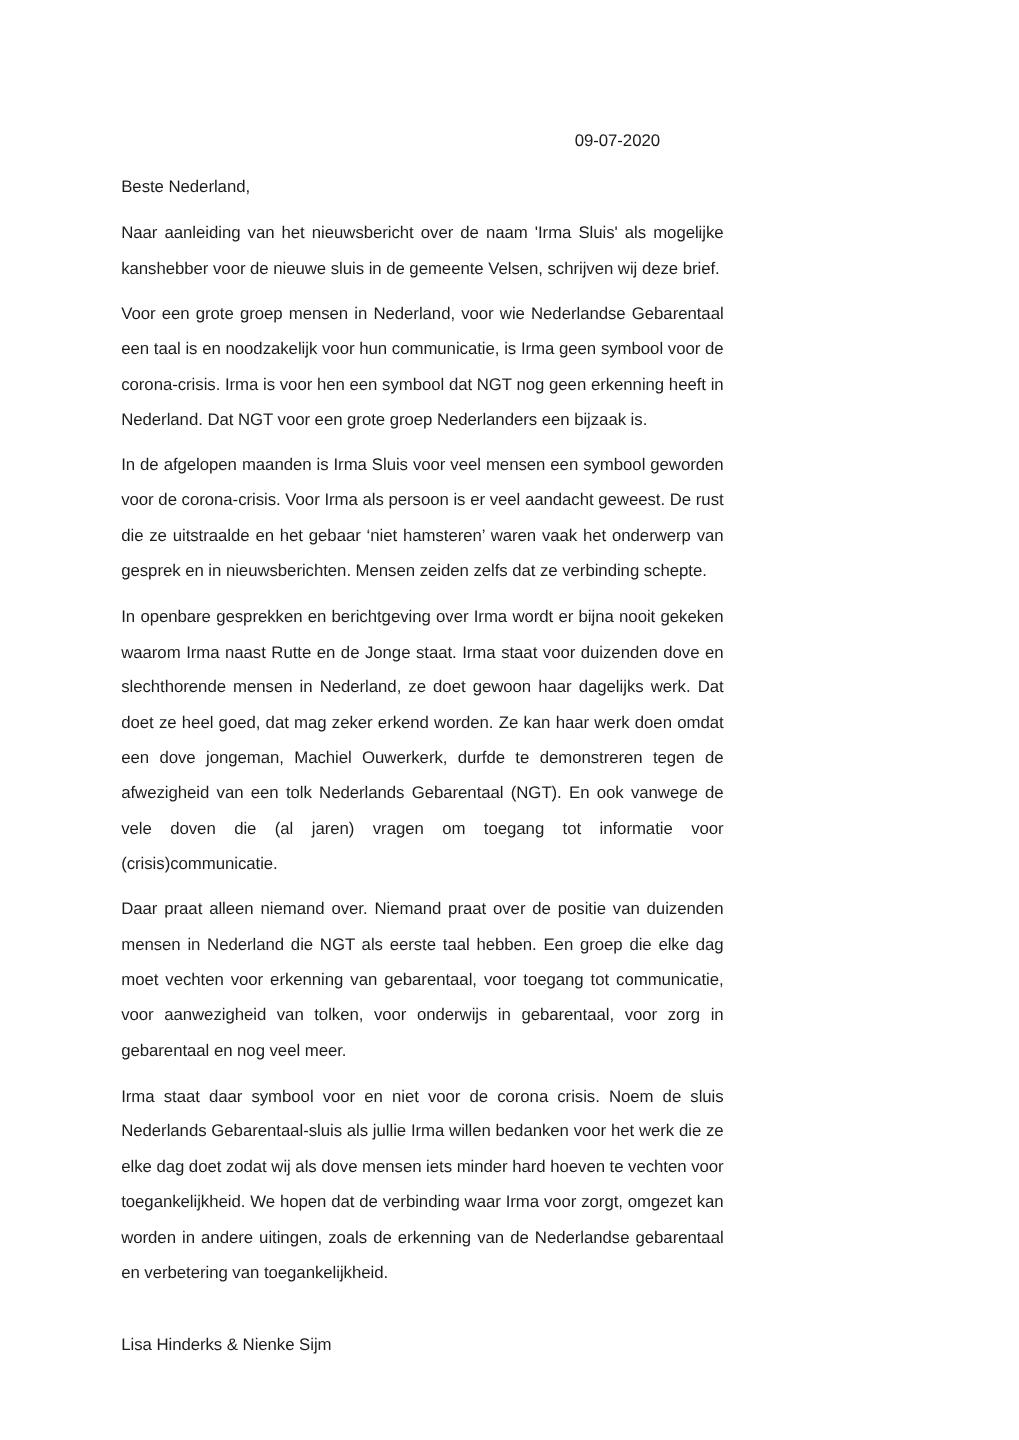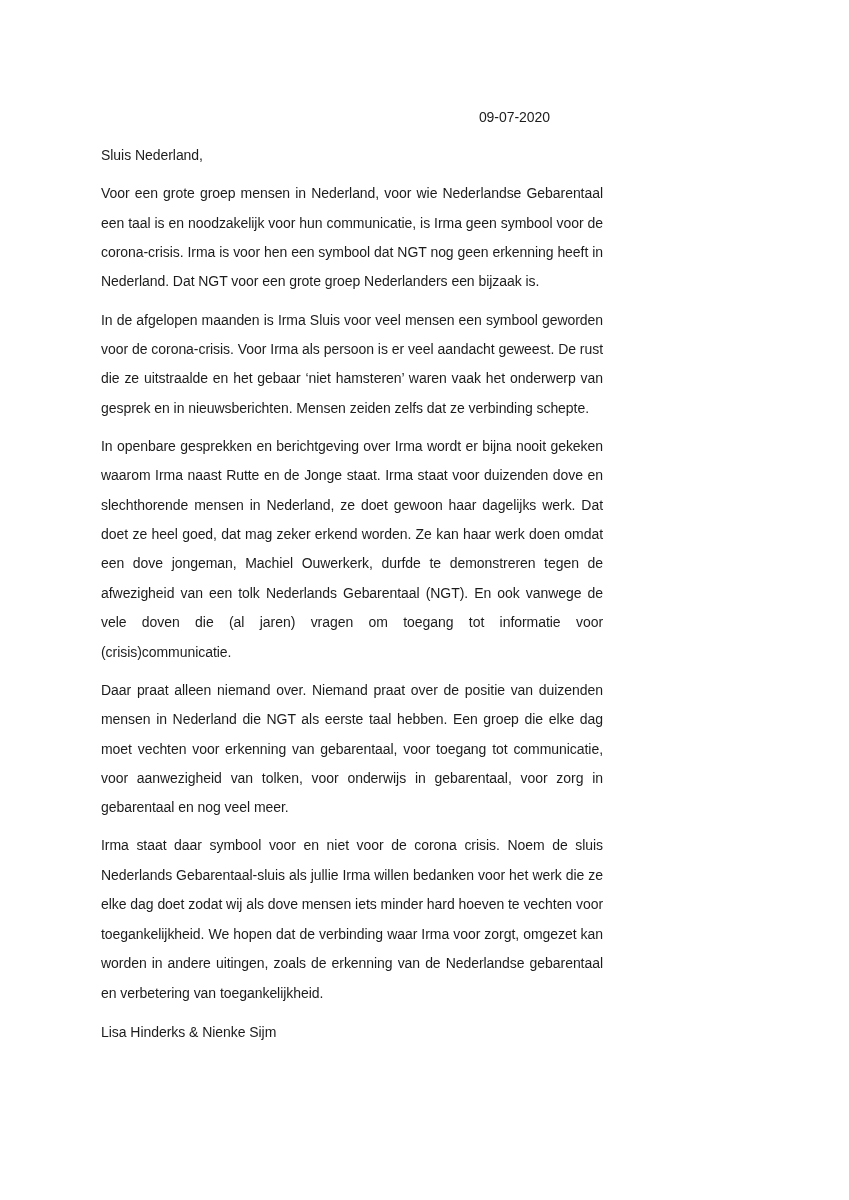--- a/index.html
+++ b/index.html
@@ -29,32 +29,33 @@
   .page p {
     margin: 0 0 8.7px 0;
     text-align: justify;
     text-justify: inter-word;
   }
   .page p.salutation,
   .page p.signature {
     text-align: left;
   }
   .page p.signature {
-    margin-top: 10px;
+    margin-top: 31px;
     margin-bottom: 0;
   }
 </style>
 </head>
 <body>
 
 <div class="page">
   <div class="date-line">09-07-2020</div>
 
-  <p class="salutation">Sluis Nederland,</p>
+  <p class="salutation">Beste Nederland,</p>
 
+  <p class="para">Naar aanleiding van het nieuwsbericht over de naam 'Irma Sluis' als mogelijke kanshebber voor de nieuwe sluis in de gemeente Velsen, schrijven wij deze brief.</p>
 
   <p class="para">Voor een grote groep mensen in Nederland, voor wie Nederlandse Gebarentaal een taal is en noodzakelijk voor hun communicatie, is Irma geen symbool voor de corona-crisis. Irma is voor hen een symbool dat NGT nog geen erkenning heeft in Nederland. Dat NGT voor een grote groep Nederlanders een bijzaak is.</p>
 
   <p class="para">In de afgelopen maanden is Irma Sluis voor veel mensen een symbool geworden voor de corona-crisis. Voor Irma als persoon is er veel aandacht geweest. De rust die ze uitstraalde en het gebaar ‘niet hamsteren’ waren vaak het onderwerp van gesprek en in nieuwsberichten. Mensen zeiden zelfs dat ze verbinding schepte.</p>
 
   <p class="para">In openbare gesprekken en berichtgeving over Irma wordt er bijna nooit gekeken waarom Irma naast Rutte en de Jonge staat. Irma staat voor duizenden dove en slechthorende mensen in Nederland, ze doet gewoon haar dagelijks werk. Dat doet ze heel goed, dat mag zeker erkend worden. Ze kan haar werk doen omdat een dove jongeman, Machiel Ouwerkerk, durfde te demonstreren tegen de afwezigheid van een tolk Nederlands Gebarentaal (NGT). En ook vanwege de vele doven die (al jaren) vragen om toegang tot informatie voor (crisis)communicatie.</p>
 
   <p class="para">Daar praat alleen niemand over. Niemand praat over de positie van duizenden mensen in Nederland die NGT als eerste taal hebben. Een groep die elke dag moet vechten voor erkenning van gebarentaal, voor toegang tot communicatie, voor aanwezigheid van tolken, voor onderwijs in gebarentaal, voor zorg in gebarentaal en nog veel meer.</p>
 
   <p class="para">Irma staat daar symbool voor en niet voor de corona crisis. Noem de sluis Nederlands Gebarentaal-sluis als jullie Irma willen bedanken voor het werk die ze elke dag doet zodat wij als dove mensen iets minder hard hoeven te vechten voor toegankelijkheid. We hopen dat de verbinding waar Irma voor zorgt, omgezet kan worden in andere uitingen, zoals de erkenning van de Nederlandse gebarentaal en verbetering van toegankelijkheid.</p>

